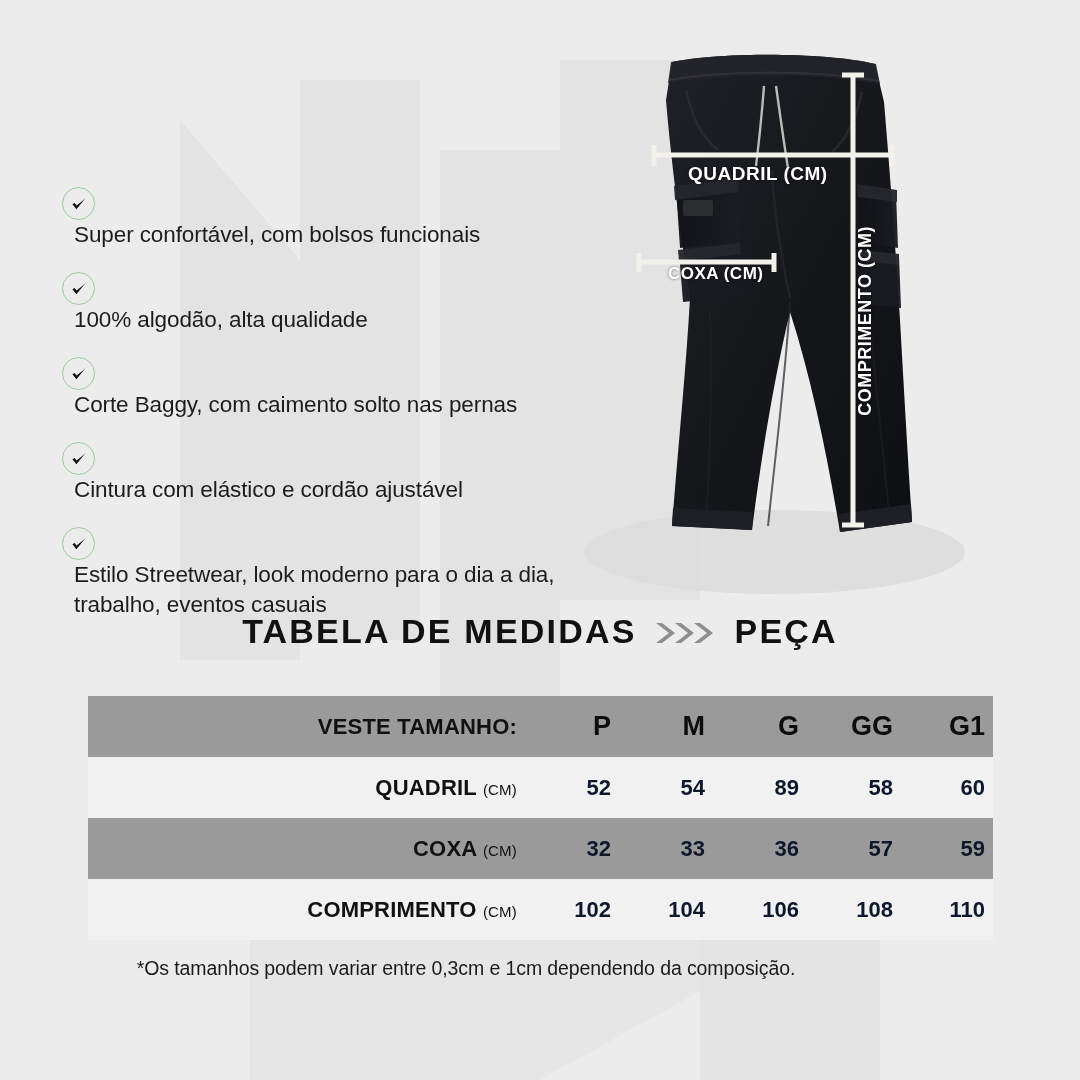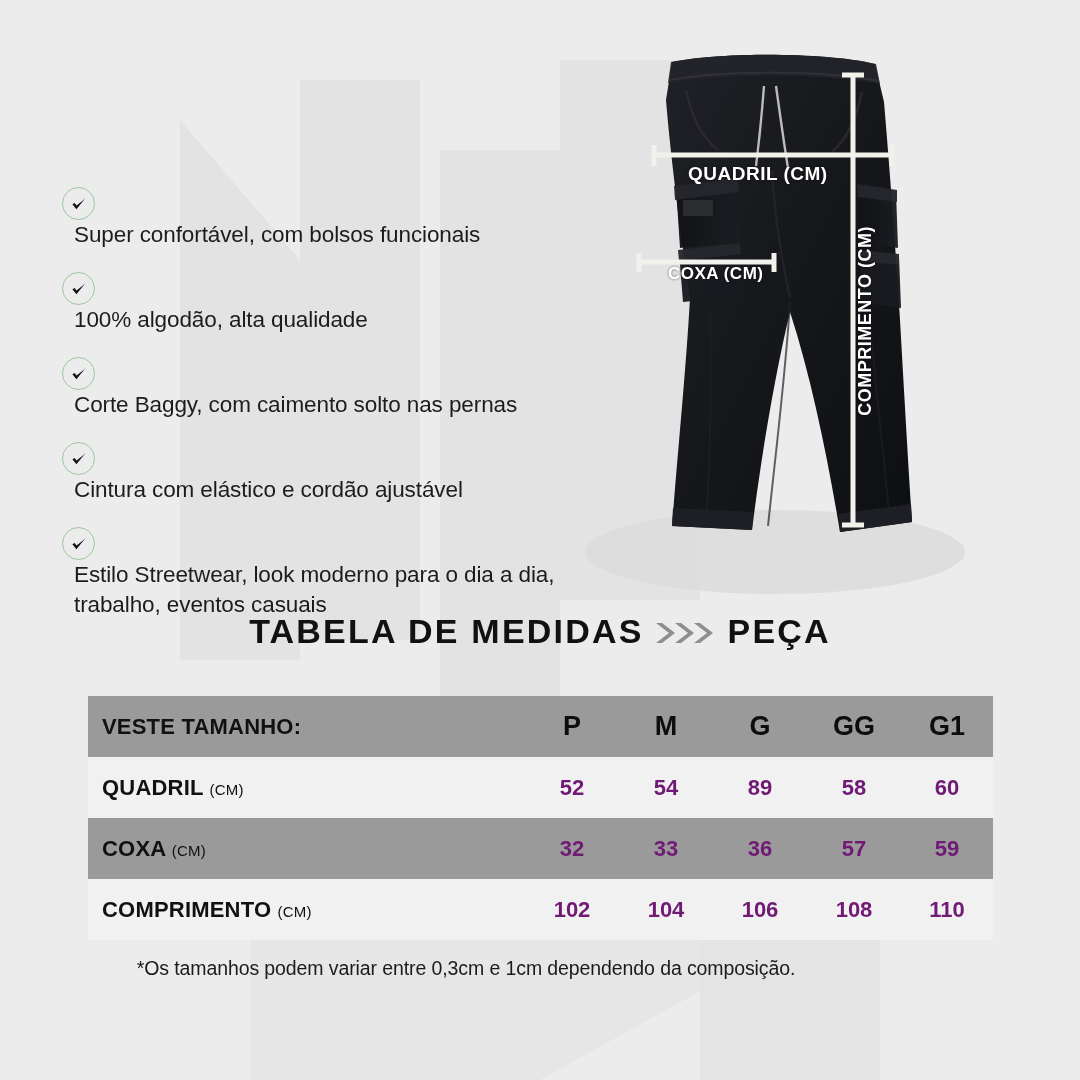--- a/index.html
+++ b/index.html
@@ -99,21 +99,21 @@
     width: 1080px;
     text-align: center;
     z-index: 3;
     font-size: 34px;
     font-weight: bold;
     color: #111111;
     letter-spacing: 2.2px;
     display: flex;
     align-items: center;
     justify-content: center;
-    gap: 10px;
+    gap: 17px;
   }
   #chart-title .chev-group {
     display: inline-flex;
     align-items: center;
     gap: 1px;
     position: relative;
     top: 1px;
   }
 
   
@@ -126,20 +126,21 @@
     z-index: 3;
     table-layout: fixed;
   }
   #size-table tr { height: 61px; }
   #size-table tr.row-shaded { background: #9a9a9a; }
   #size-table tr.row-plain { background: #f1f1f1; }
   #size-table th, #size-table td {
     padding: 8px;
     border: 0;
     vertical-align: middle;
+    text-align: right;
   }
   .label-cell {
     text-align: left;
     padding-left: 14px !important;
     font-size: 22px;
     font-weight: bold;
     color: #111111;
     letter-spacing: 0.2px;
     white-space: nowrap;
   }
@@ -150,21 +151,21 @@
   .size-cell {
     text-align: center;
     font-size: 27px;
     font-weight: bold;
     color: #0d0d0d;
   }
   .val-cell {
     text-align: center;
     font-size: 22px;
     font-weight: bold;
-    color: #701a75;
+    color: #0f172a;
   }
 
   
   #footnote {
     position: absolute;
     left: 0;
     top: 957px;
     width: 932px;
     text-align: center;
     z-index: 3;

